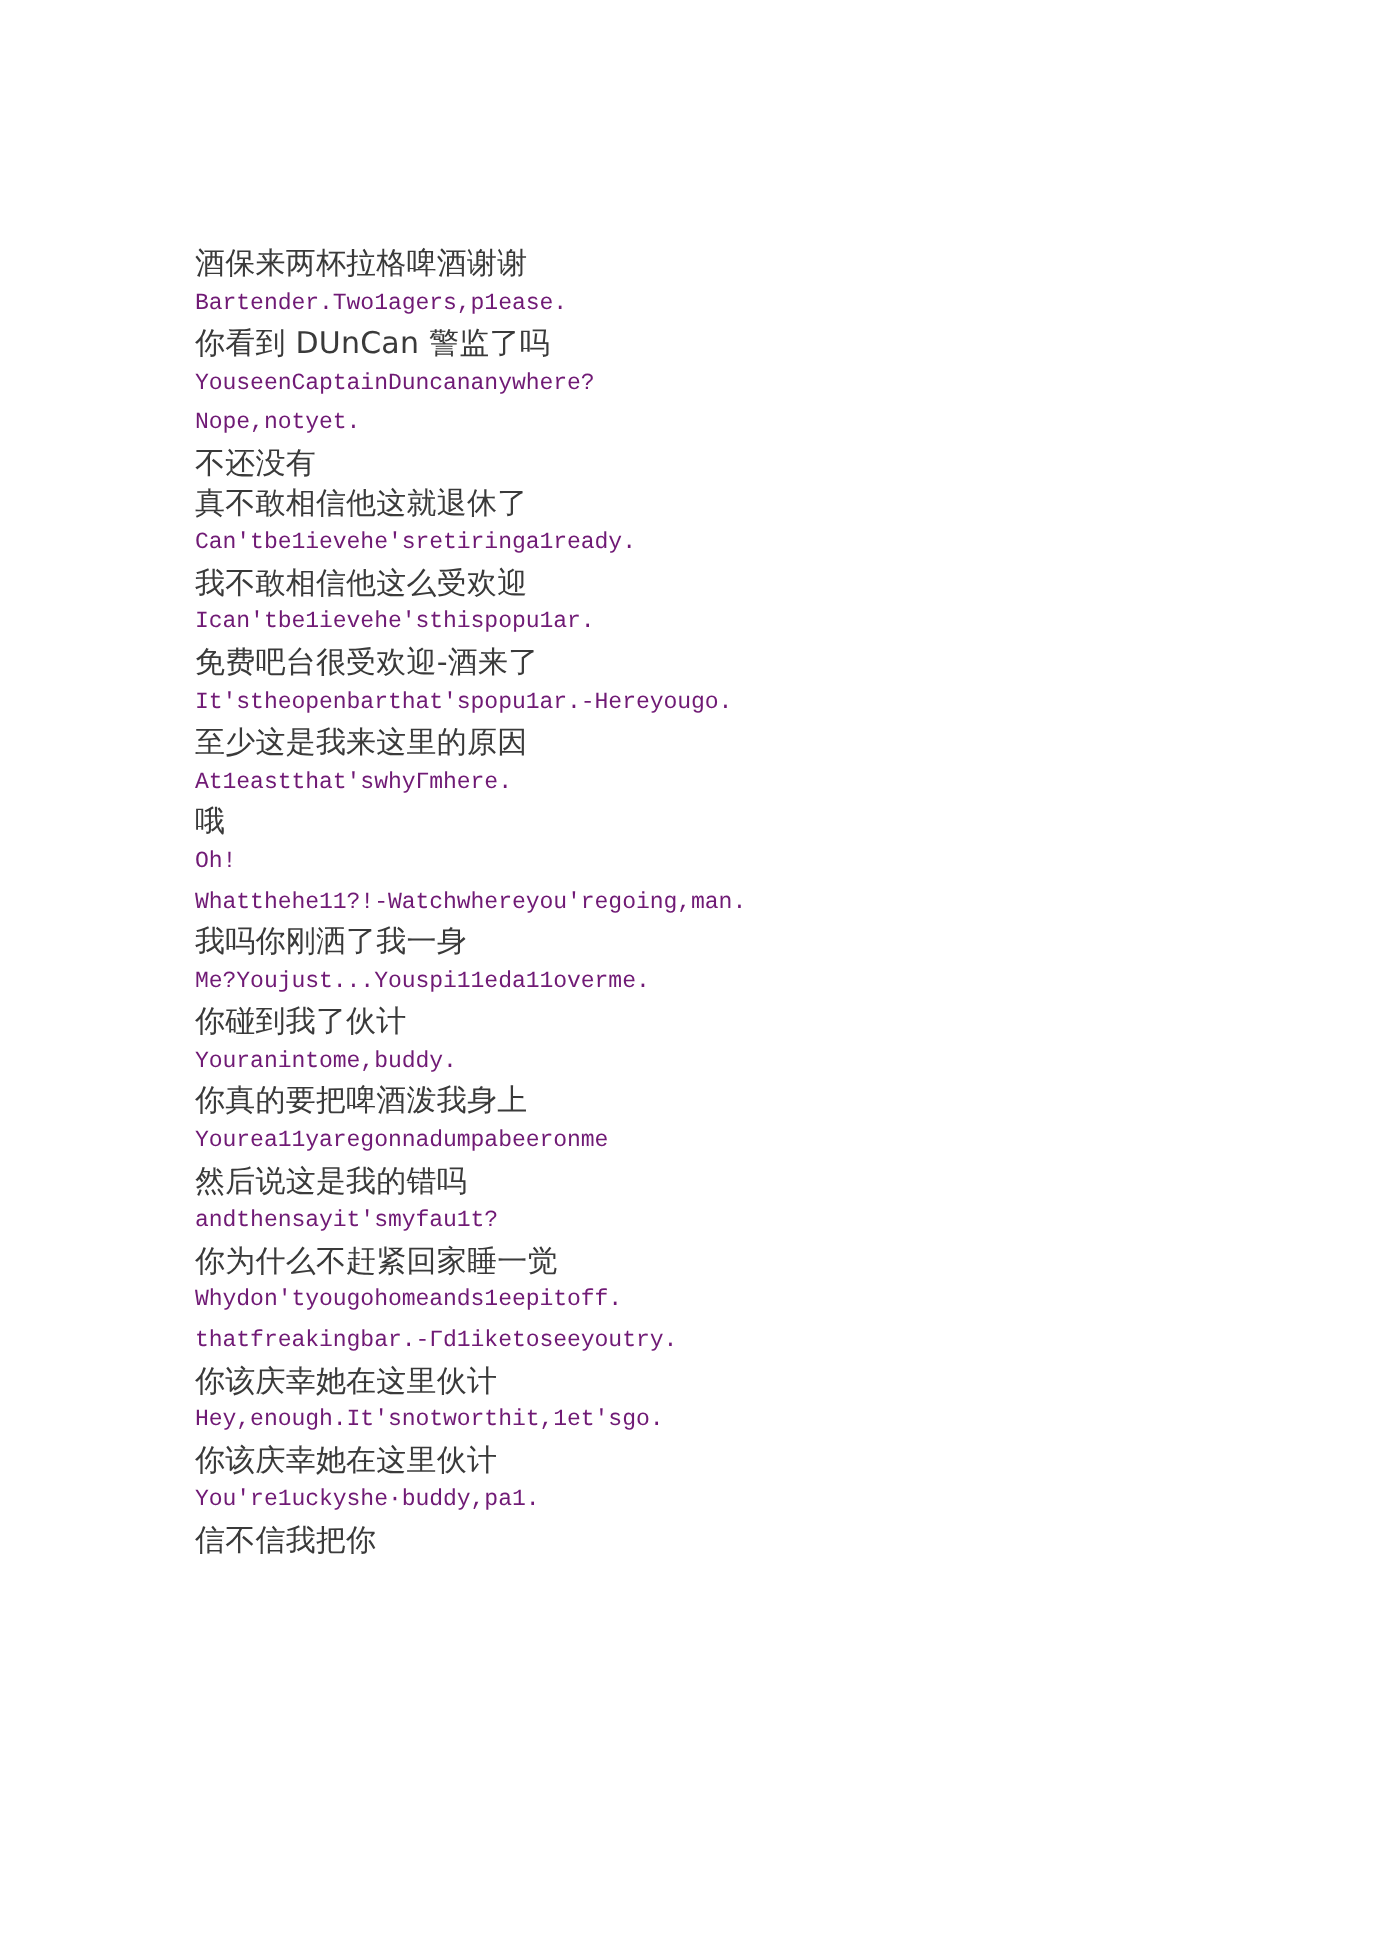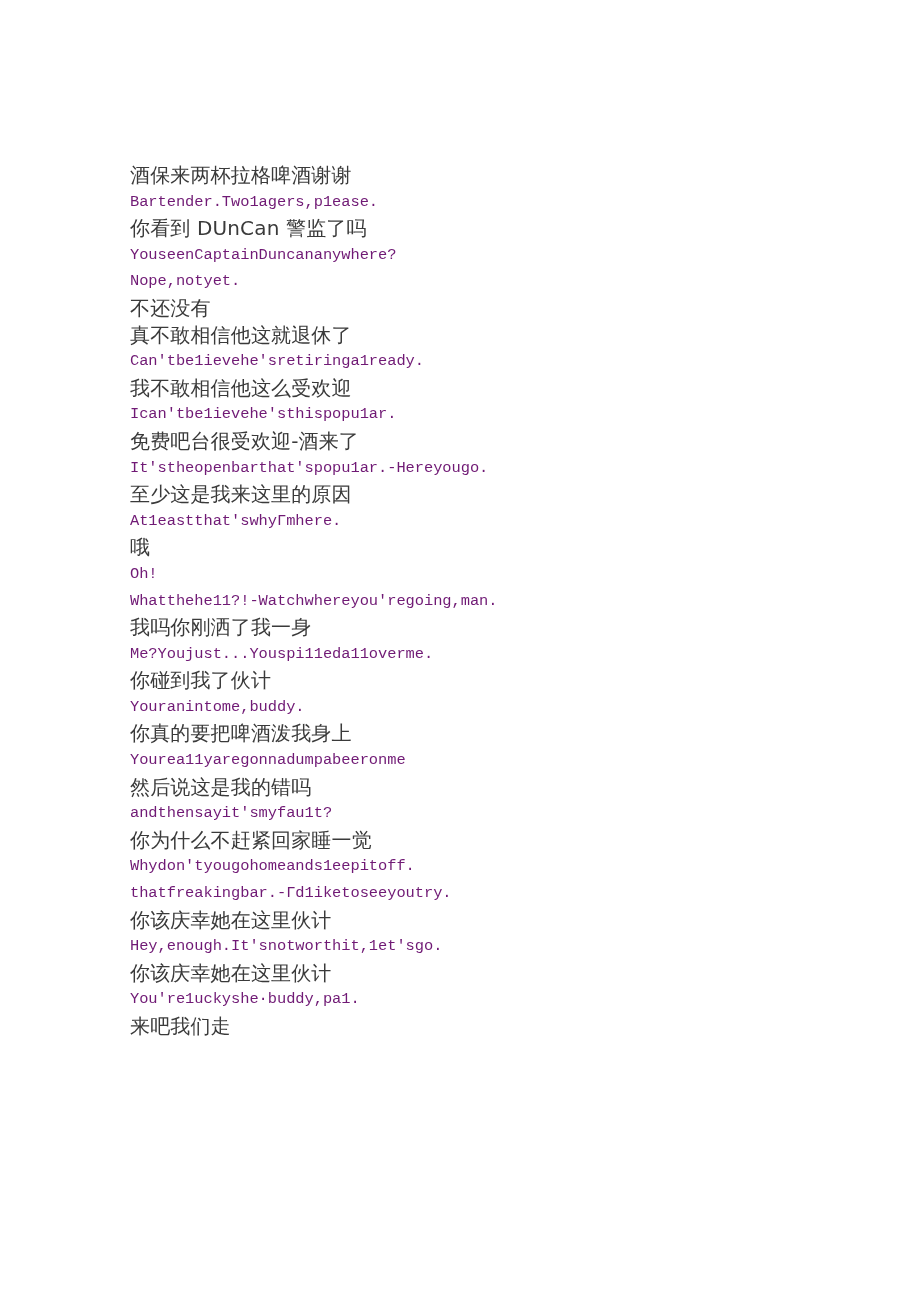--- a/index.html
+++ b/index.html
@@ -151,17 +151,17 @@
       <p class="line zh">你该庆幸她在这里伙计</p>
       <p class="line en">Hey,enough.It'snotworthit,1et'sgo.</p>
     </div>
 
     <div class="sub-block">
       <p class="line zh">你该庆幸她在这里伙计</p>
       <p class="line en">You're1uckyshe·buddy,pa1.</p>
     </div>
 
     <div class="sub-block">
-      <p class="line zh">来吧我们走</p>
+      <p class="line zh">信不信我把你</p>
     </div>
 
   </div>
 </div>
 
 </body></html>

